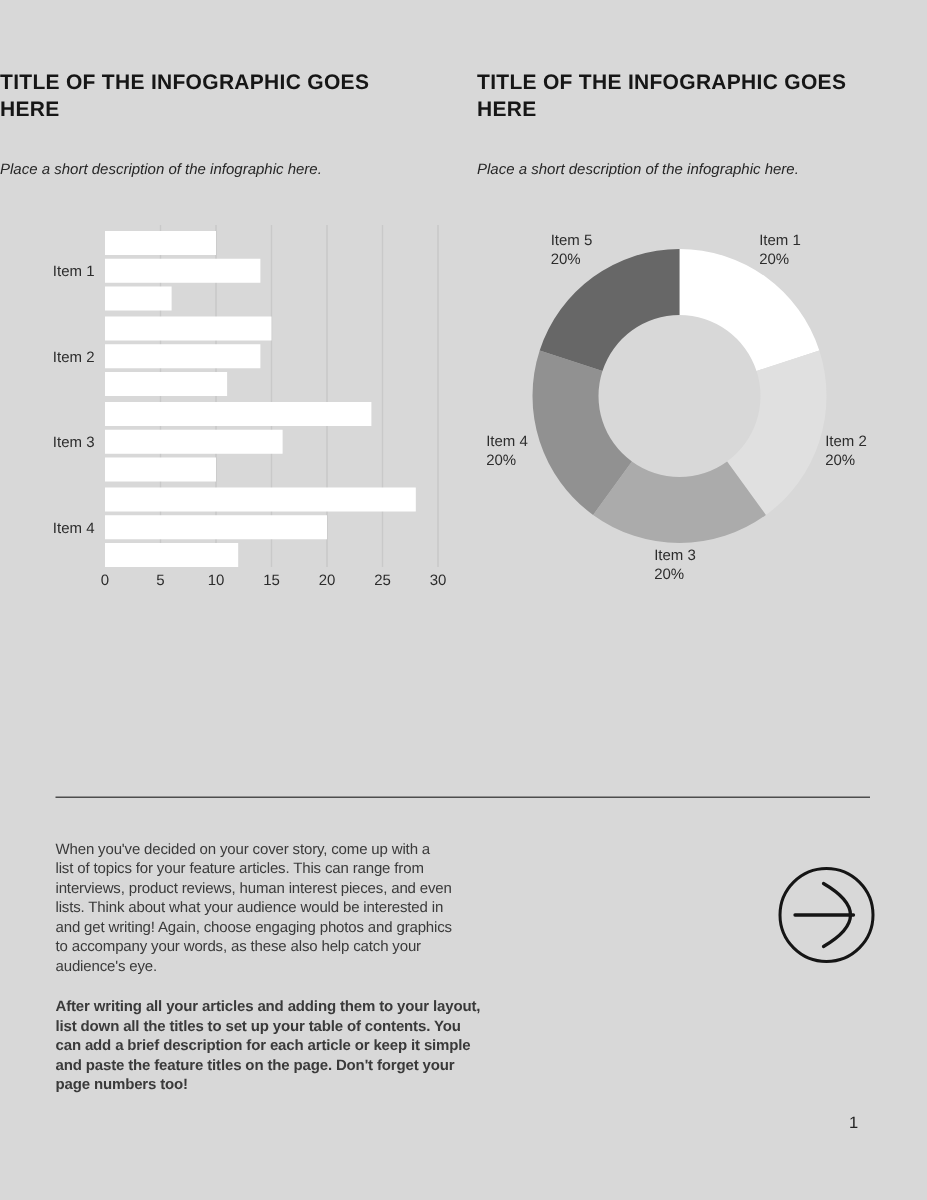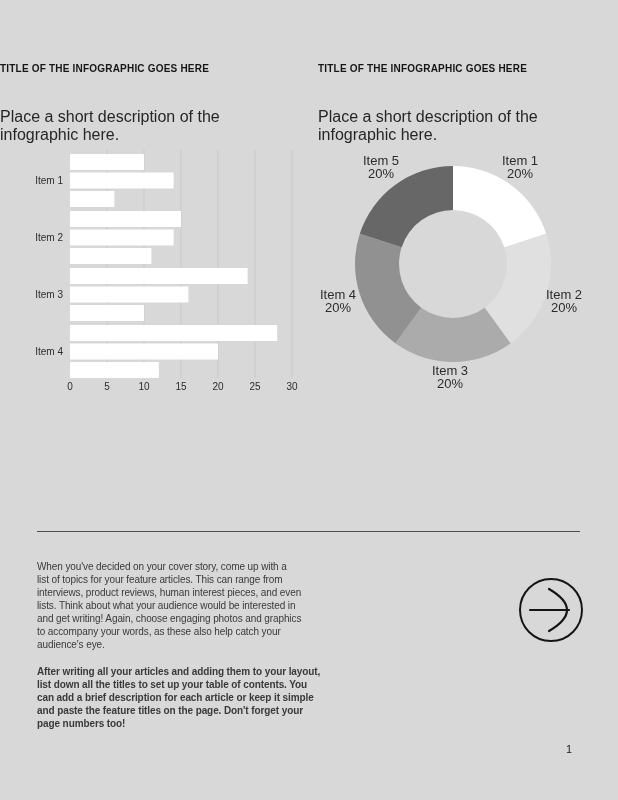--- a/index.html
+++ b/index.html
@@ -3,36 +3,36 @@
 <meta charset="utf-8">
 <style>
   * { margin: 0; padding: 0; box-sizing: border-box; }
   html, body { width: 618px; height: 800px; }
   body { font-family: "Liberation Sans", sans-serif; }
   .page {
     position: relative; width: 618px; height: 800px;
     background: #d8d8d8; overflow: hidden;
   }
   .col-title {
-    position: absolute; top: 62px; width: 258px;
-    font-size: 10px; font-weight: bold; color: #161616;
+    position: absolute; top: 45px; width: 258px;
+    font-size: 14px; font-weight: bold; color: #161616;
     line-height: 1.3; letter-spacing: 0.2px;
   }
   .col-desc {
     position: absolute; top: 108px; width: 258px;
-    font-size: 16px; color: #262626;
+    font-size: 10px; color: #262626; font-style: italic;
   }
   .left-col  { left: 37px; }
   .right-col { left: 318px; }
 
   .bar-chart-wrap   { position: absolute; left: 28px;  top: 146px; width: 280px; height: 250px; }
   .donut-chart-wrap { position: absolute; left: 303px; top: 150px; width: 300px; height: 252px; }
   .donut-label {
     position: absolute; transform: translateX(-50%);
-    text-align: center; font-size: 13px; line-height: 13px; color: #2c2c2c;
+    text-align: left; font-size: 10px; line-height: 13px; color: #2c2c2c;
     white-space: nowrap;
   }
   svg text { font-family: "Liberation Sans", sans-serif; }
 
   .divider {
     position: absolute; left: 37px; top: 531px; width: 543px; height: 1px;
     background: #4d4d4d;
   }
   .body-text {
     position: absolute; left: 37px; top: 560px; width: 330px;

